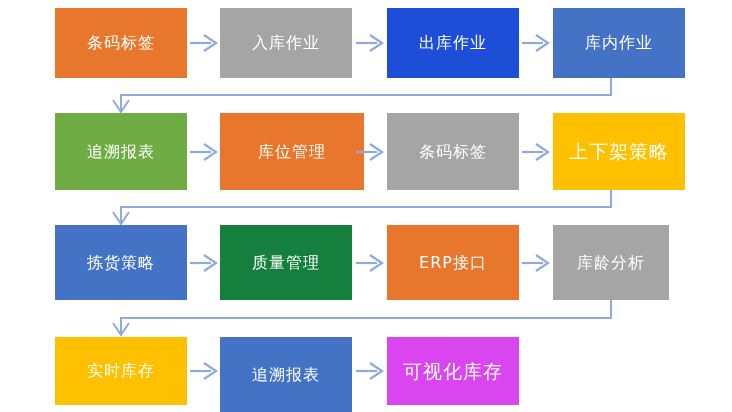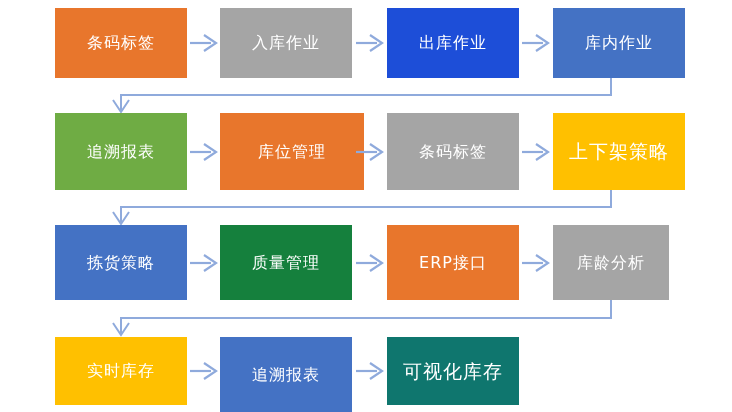--- a/index.html
+++ b/index.html
@@ -211,18 +211,18 @@
       <span>追溯报表</span>
     </div>
 
     <div class="h-arrow" style="left:355px;top:22px;width:30px;">
       <svg width="30" height="24" viewBox="0 0 30 24">
         <path d="M1 12 H22" stroke="#8FAADC" stroke-width="2.2" fill="none"></path>
         <path d="M15 4 L27 12 L15 20" stroke="#8FAADC" stroke-width="2.2" fill="none"></path>
       </svg>
     </div>
 
-    <div class="flow-node small-text" style="left:387px;top:0;width:132px;height:68px;background:#0f766e;">
+    <div class="flow-node small-text" style="left:387px;top:0;width:132px;height:68px;background:#d946ef;">
       <span>可视化库存</span>
     </div>
   </div>
 
 </div>
 
 </body></html>

